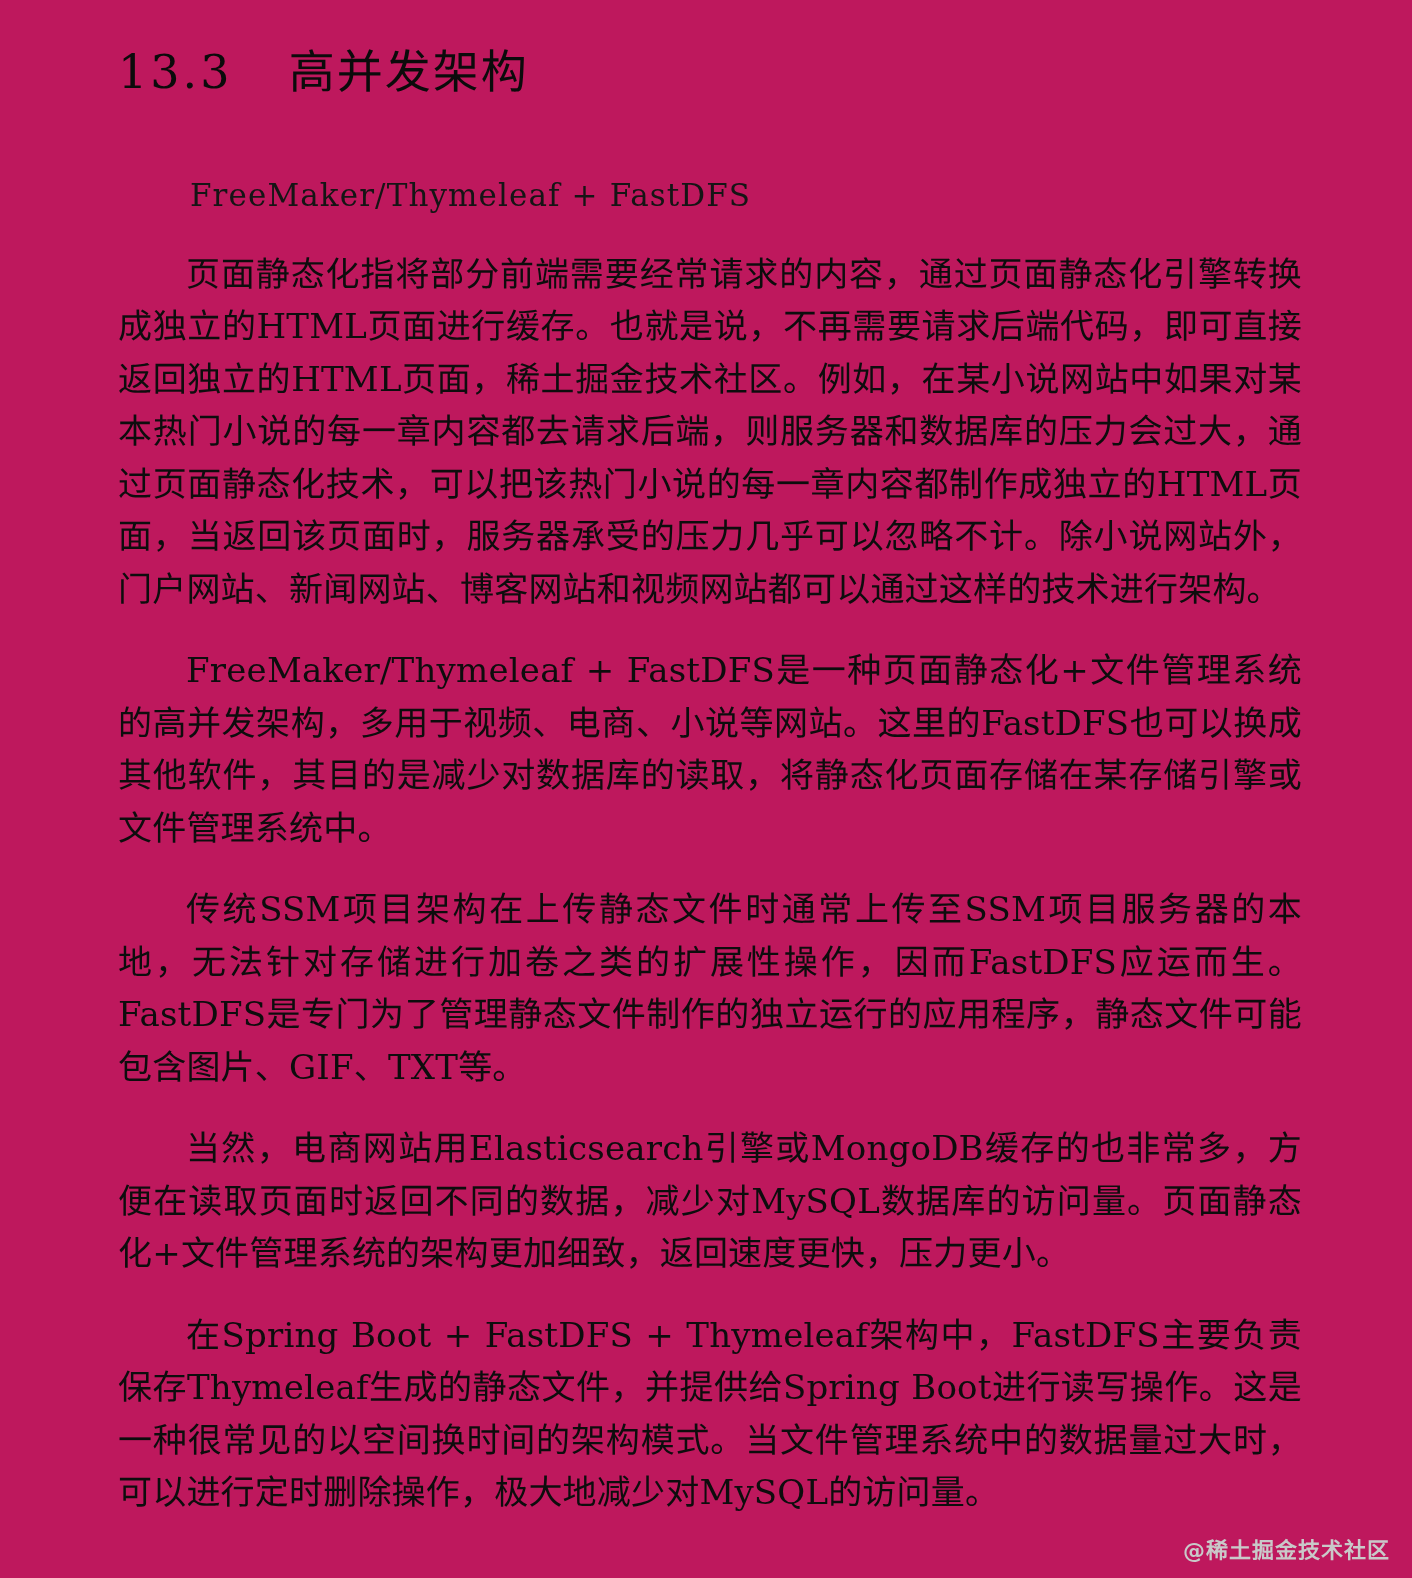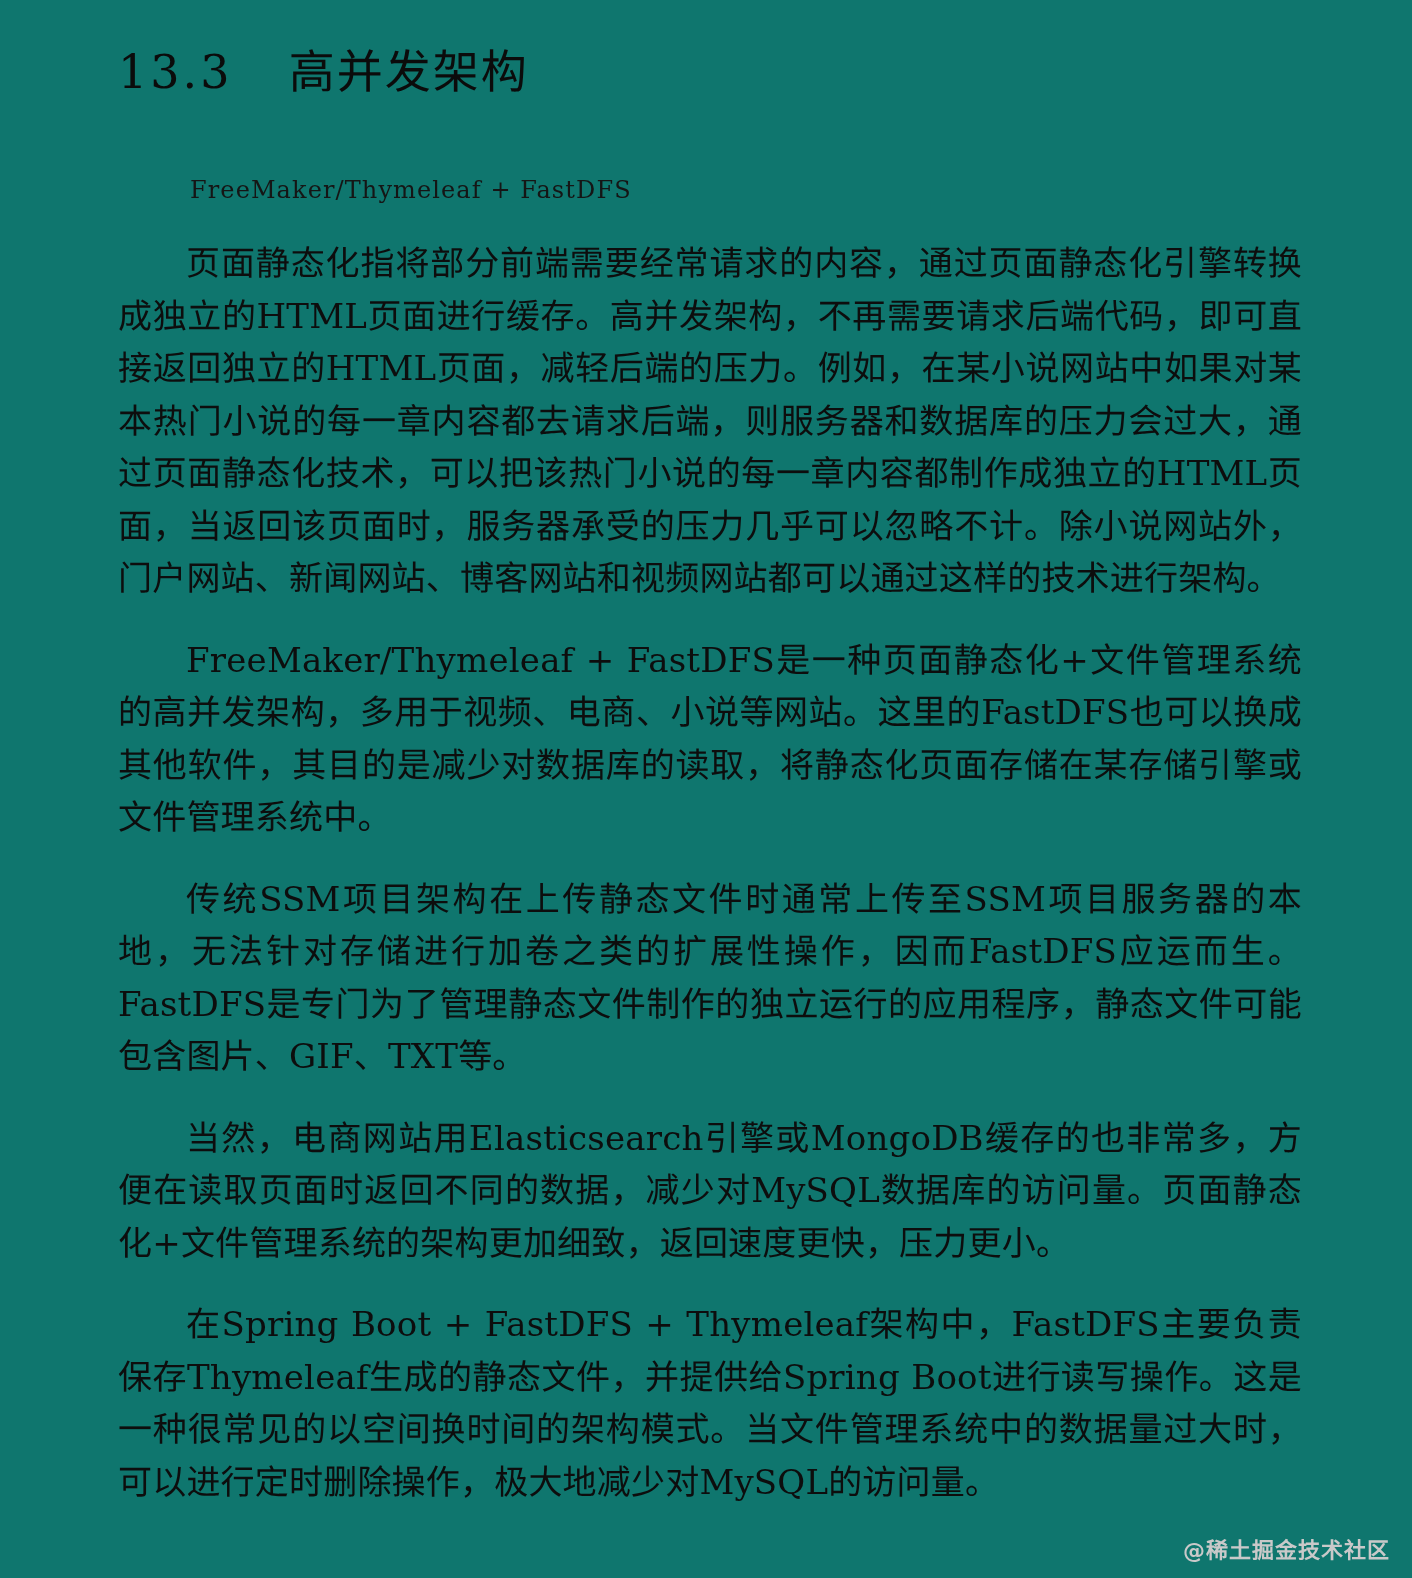--- a/index.html
+++ b/index.html
@@ -14,21 +14,21 @@
     overflow: hidden;
     position: relative;
     font-family: "DejaVu Serif", "Liberation Serif", serif;
     color: #000000;
     -webkit-font-smoothing: antialiased;
   }
 
   .page {
     position: absolute;
     inset: 0;
-    background: #0f766e;
+    background: #be185d;
   }
 
   .content {
     position: absolute;
     left: 118px;
     top: 0;
     width: 1184px;
   }
 
   
@@ -51,21 +51,21 @@
     font-family: "DejaVu Serif", "Liberation Serif", serif;
     font-size: 46px;
     letter-spacing: 2px;
   }
 
   
   .code-line {
     margin: 0;
     padding-top: 72px;
     font-family: "DejaVu Serif", "Liberation Serif", serif;
-    font-size: 24px;
+    font-size: 31px;
     line-height: 1.5;
     letter-spacing: 1.1px;
     text-indent: 72px;
     white-space: pre;
     color: #151515;
   }
 
   
   .para {
     margin: 0;
@@ -106,21 +106,21 @@
 <body>
 
 <div class="page">
 
   <div class="content">
 
     <h1 class="heading"><span class="h-num">13.3</span><span class="h-gap">  </span><span class="h-title">高并发架构</span></h1>
 
     <p class="code-line">FreeMaker/Thymeleaf + FastDFS</p>
 
-    <p class="para">页面静态化指将部分前端需要经常请求的内容，通过页面静态化引擎转换成独立的HTML页面进行缓存。高并发架构，不再需要请求后端代码，即可直接返回独立的HTML页面，减轻后端的压力。例如，在某小说网站中如果对某本热门小说的每一章内容都去请求后端，则服务器和数据库的压力会过大，通过页面静态化技术，可以把该热门小说的每一章内容都制作成独立的HTML页面，当返回该页面时，服务器承受的压力几乎可以忽略不计。除小说网站外，门户网站、新闻网站、博客网站和视频网站都可以通过这样的技术进行架构。</p>
+    <p class="para">页面静态化指将部分前端需要经常请求的内容，通过页面静态化引擎转换成独立的HTML页面进行缓存。也就是说，不再需要请求后端代码，即可直接返回独立的HTML页面，稀土掘金技术社区。例如，在某小说网站中如果对某本热门小说的每一章内容都去请求后端，则服务器和数据库的压力会过大，通过页面静态化技术，可以把该热门小说的每一章内容都制作成独立的HTML页面，当返回该页面时，服务器承受的压力几乎可以忽略不计。除小说网站外，门户网站、新闻网站、博客网站和视频网站都可以通过这样的技术进行架构。</p>
 
     <p class="para">FreeMaker/Thymeleaf + FastDFS是一种页面静态化+文件管理系统的高并发架构，多用于视频、电商、小说等网站。这里的FastDFS也可以换成其他软件，其目的是减少对数据库的读取，将静态化页面存储在某存储引擎或文件管理系统中。</p>
 
     <p class="para">传统SSM项目架构在上传静态文件时通常上传至SSM项目服务器的本地，无法针对存储进行加卷之类的扩展性操作，因而FastDFS应运而生。FastDFS是专门为了管理静态文件制作的独立运行的应用程序，静态文件可能包含图片、GIF、TXT等。</p>
 
     <p class="para para-clipped">当然，电商网站用Elasticsearch引擎或MongoDB缓存的也非常多，方便在读取页面时返回不同的数据，减少对MySQL数据库的访问量。页面静态化+文件管理系统的架构更加细致，返回速度更快，压力更小。</p>
 
     <p class="para">在Spring Boot + FastDFS + Thymeleaf架构中，FastDFS主要负责保存Thymeleaf生成的静态文件，并提供给Spring Boot进行读写操作。这是一种很常见的以空间换时间的架构模式。当文件管理系统中的数据量过大时，可以进行定时删除操作，极大地减少对MySQL的访问量。</p>
 
   </div>

